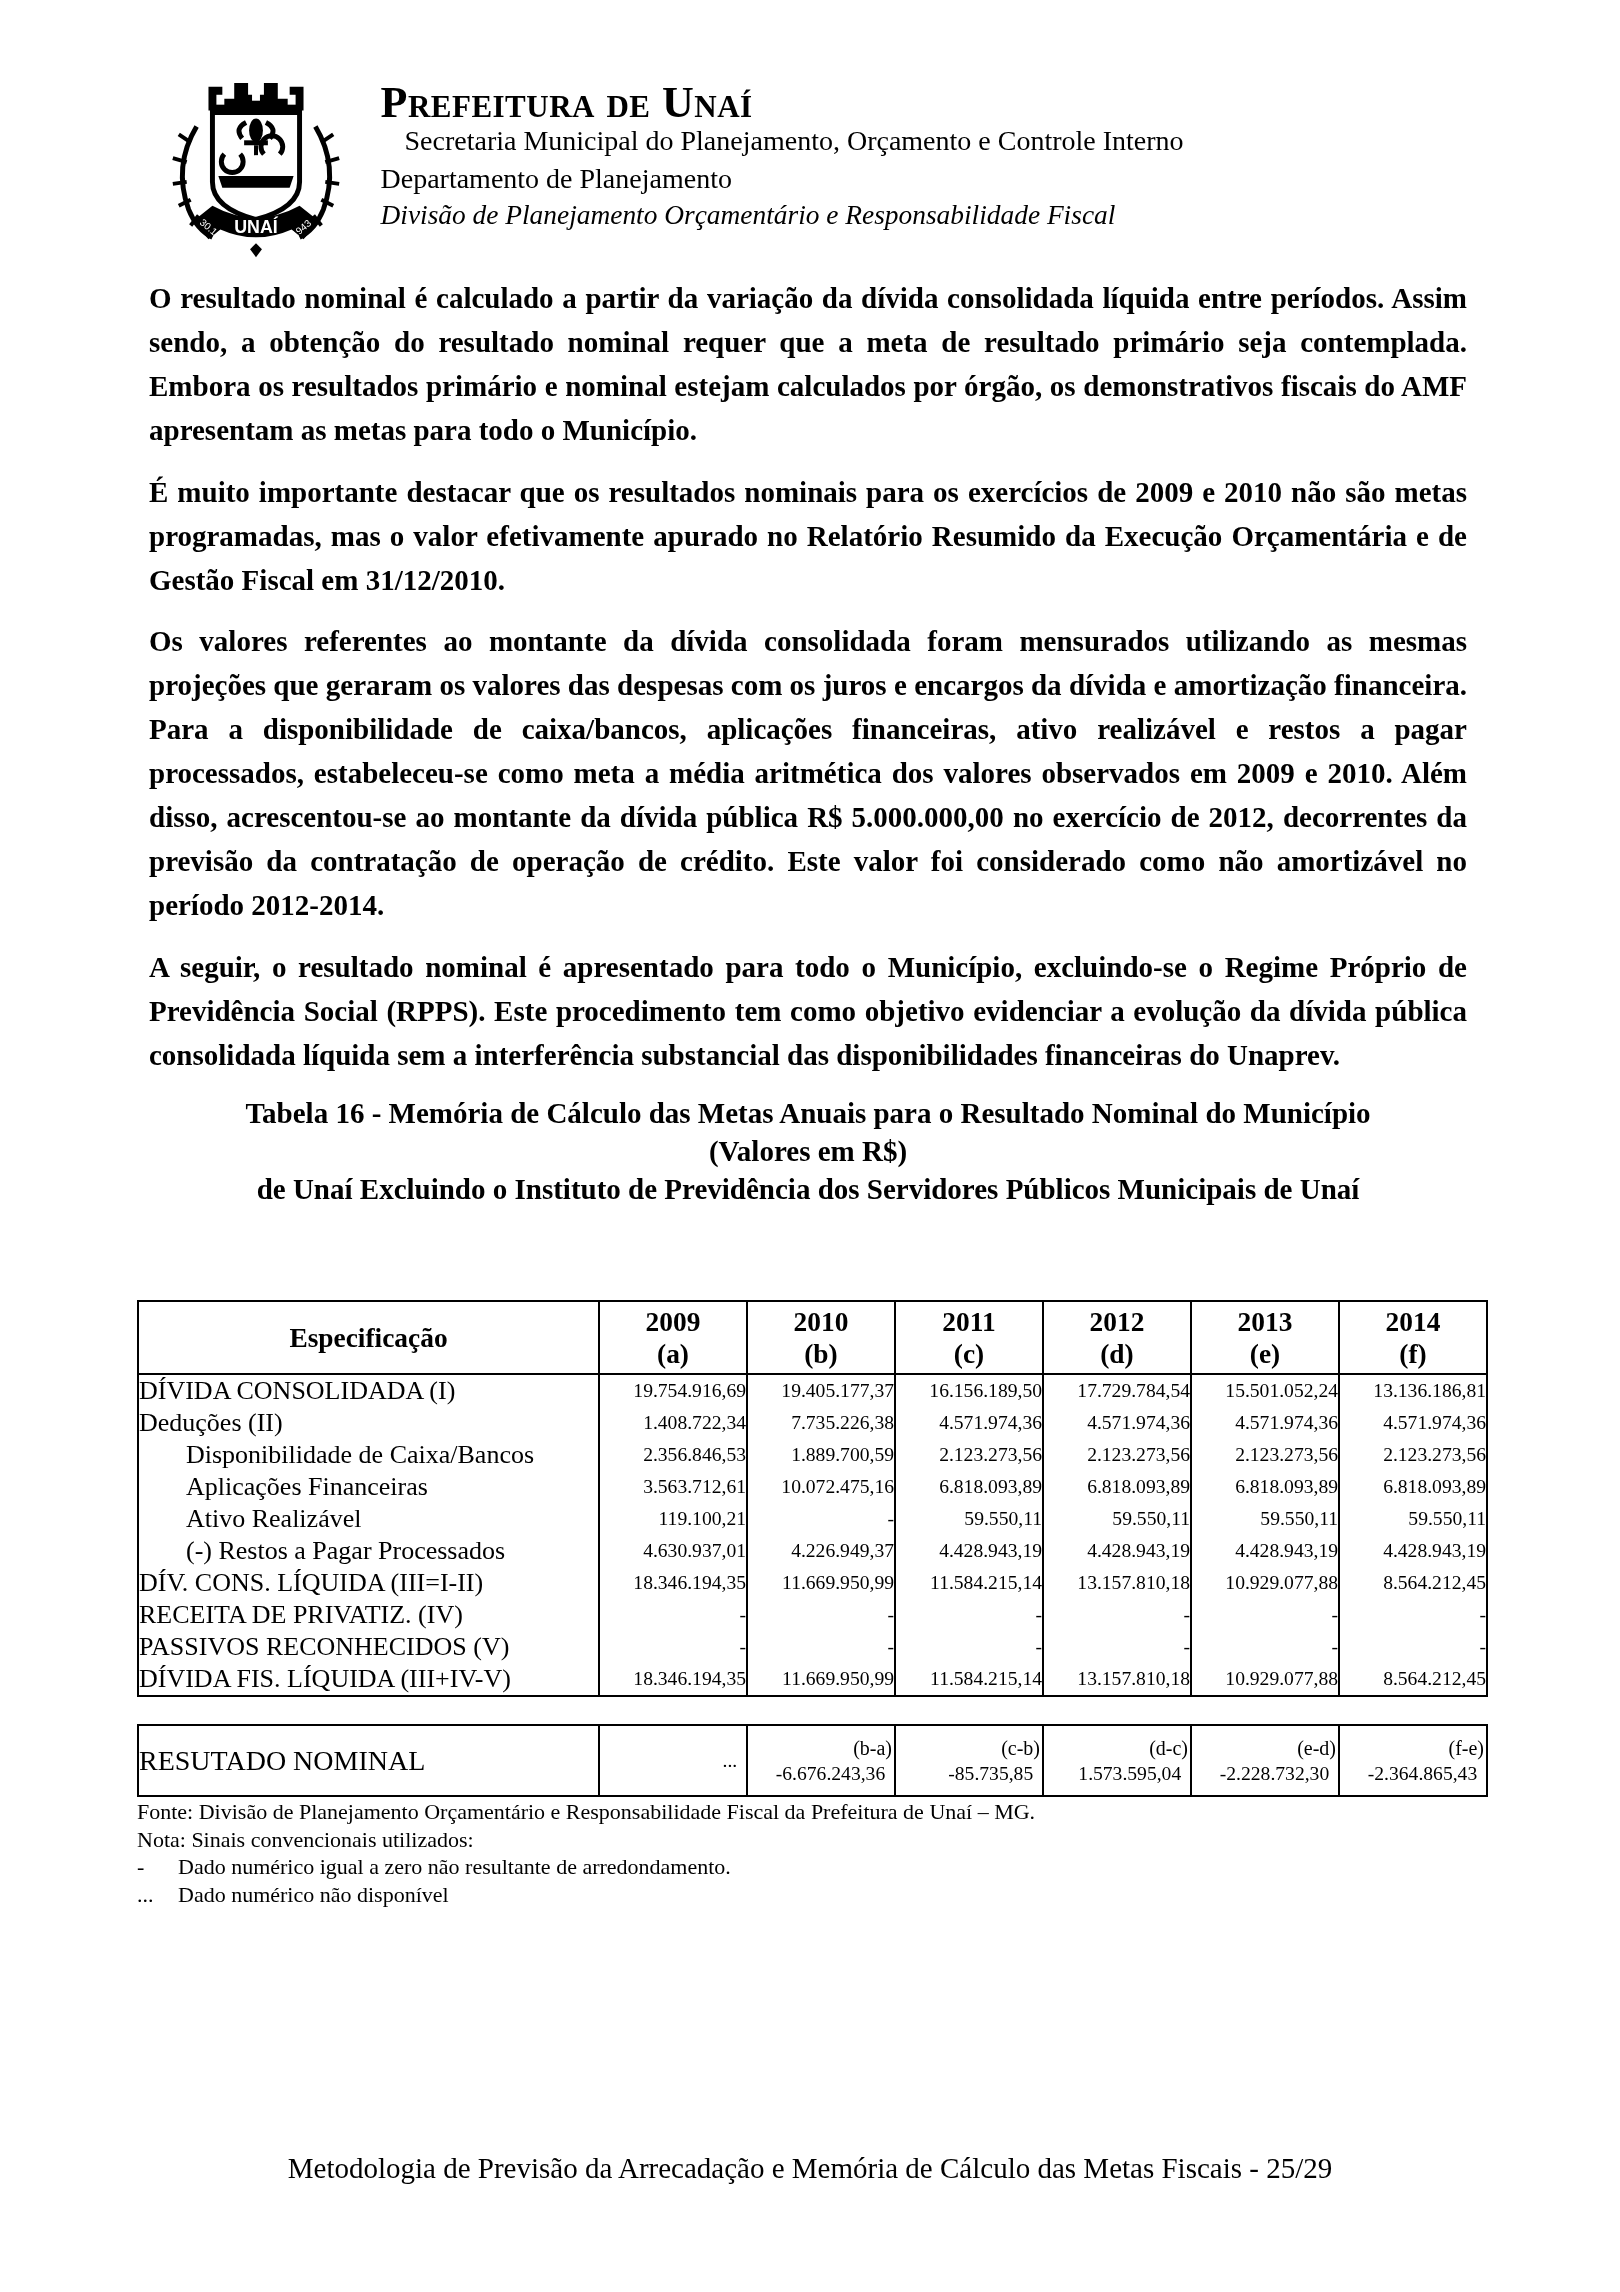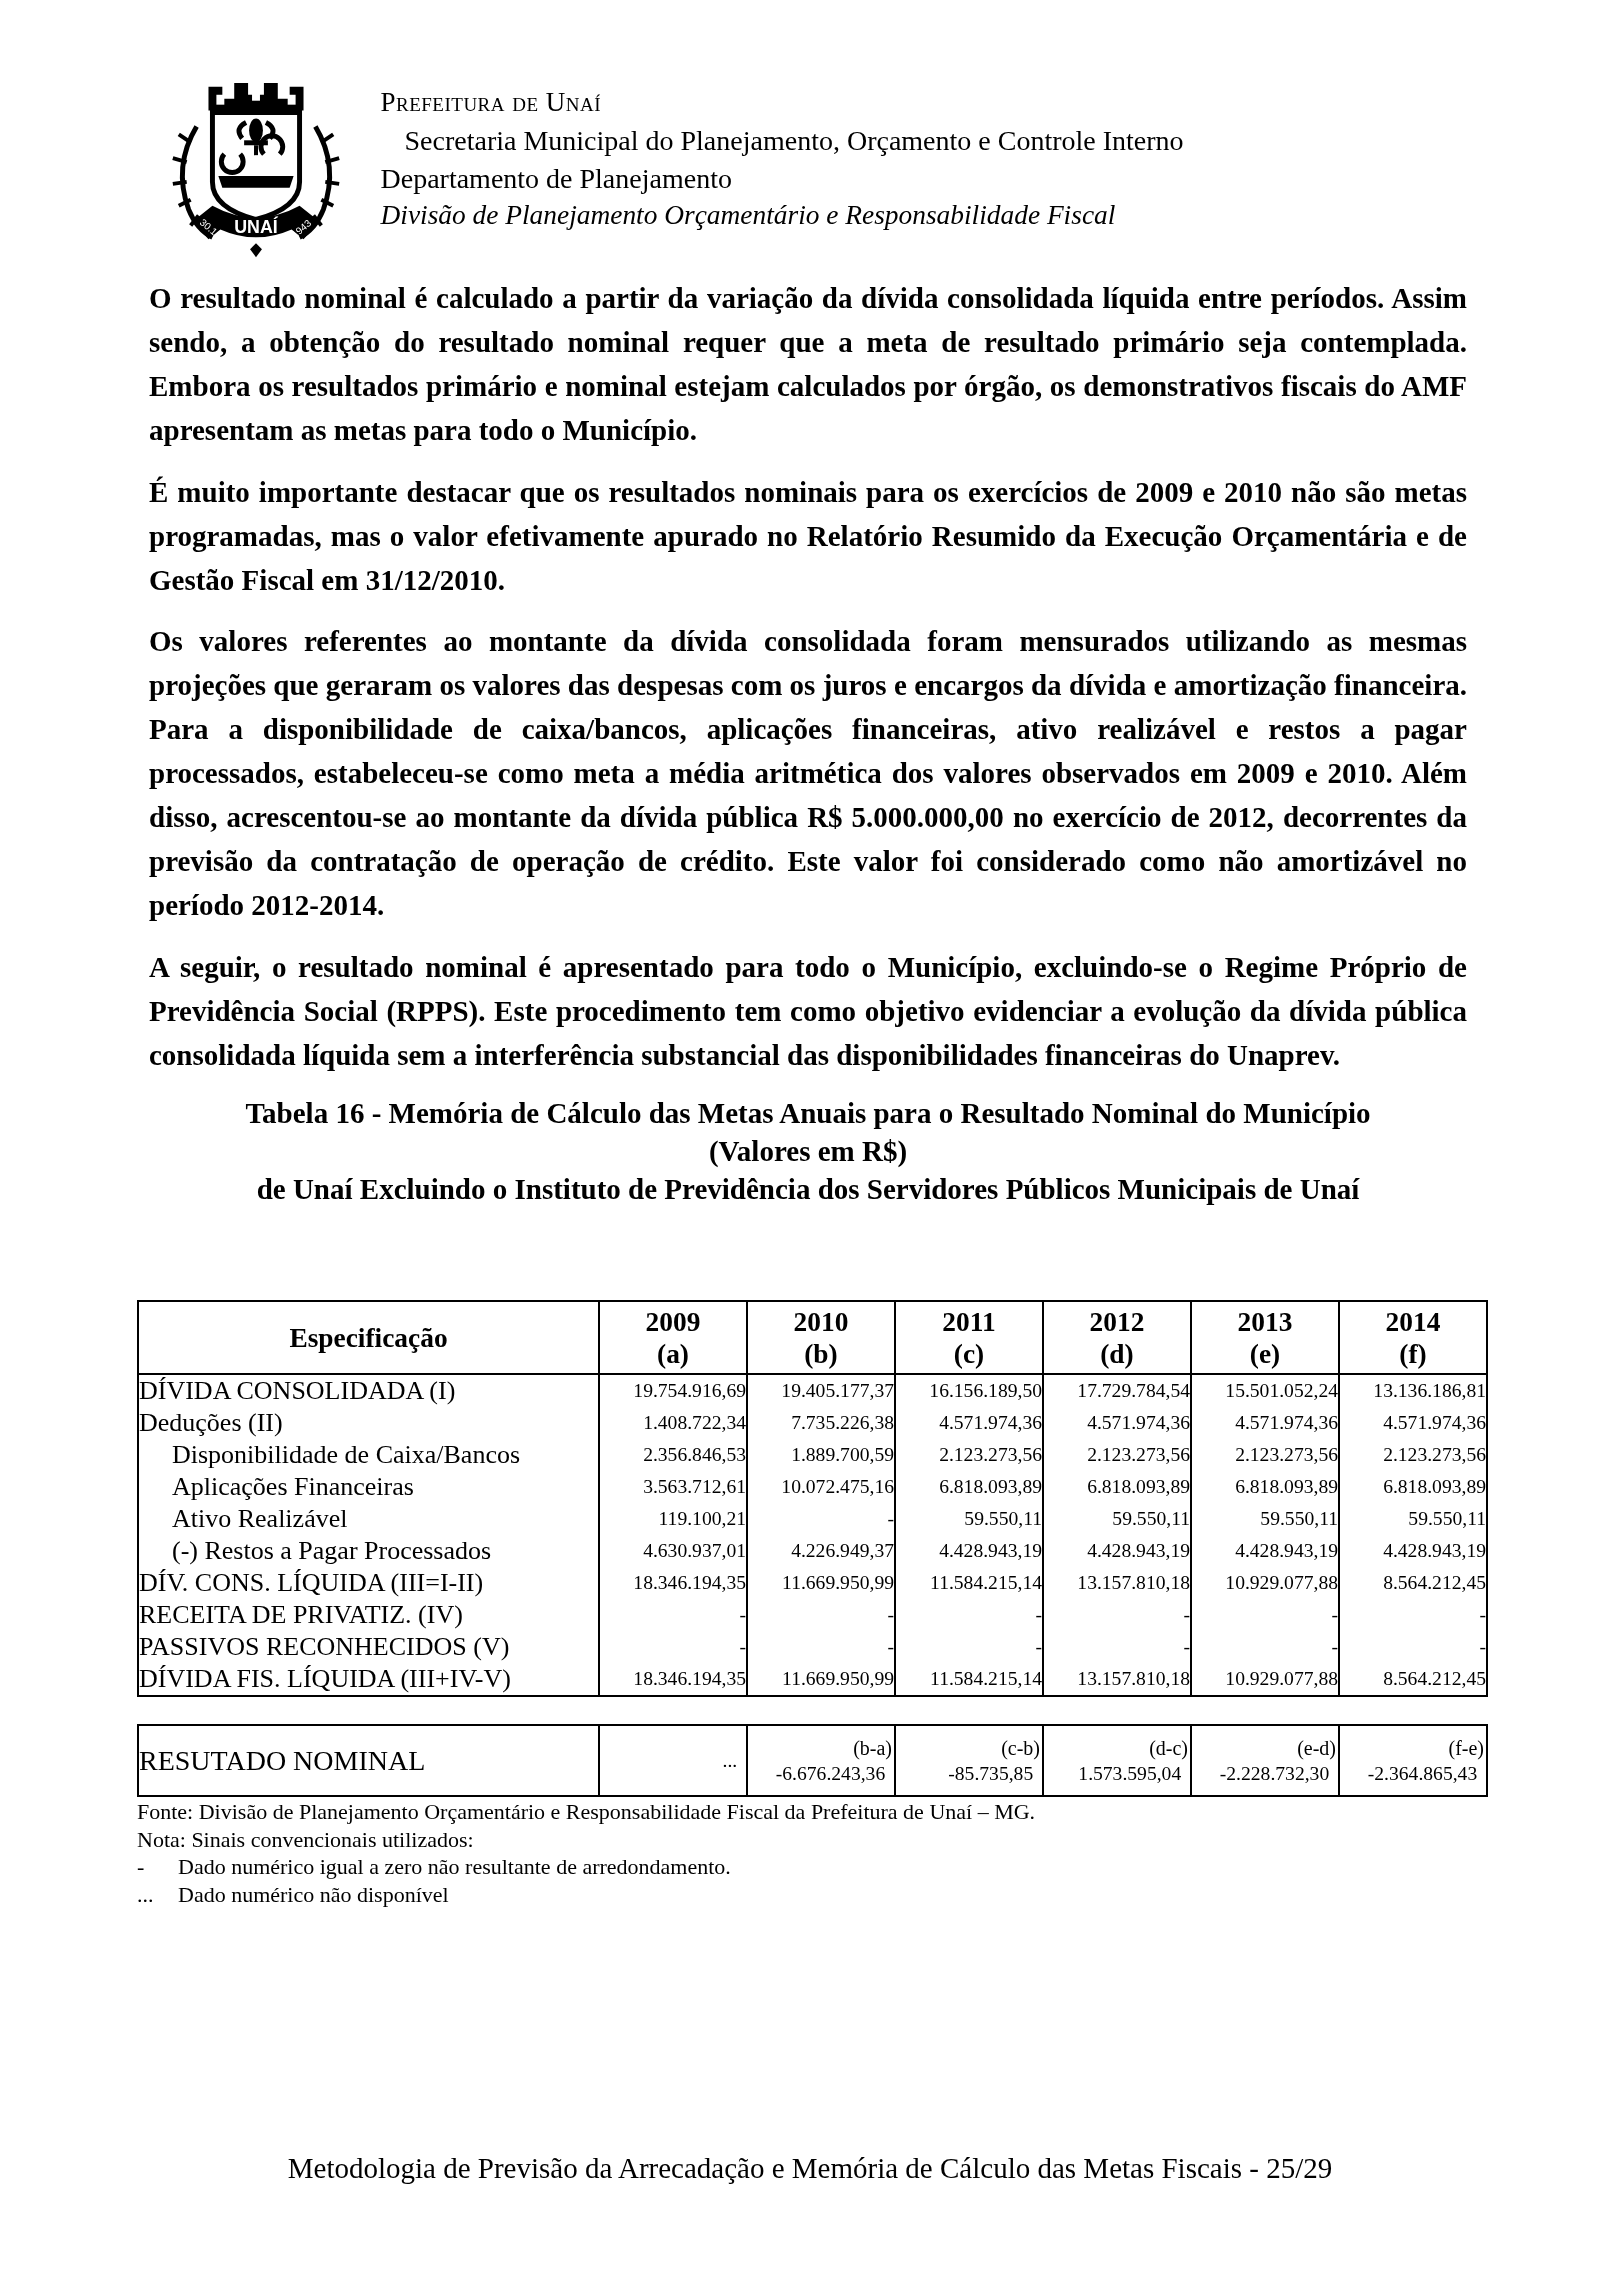--- a/index.html
+++ b/index.html
@@ -9,21 +9,21 @@
     background:#ffffff;
     margin:0 auto;
     font-family:"Liberation Serif","DejaVu Serif",serif;
     color:#000;
     overflow:hidden;
   }
   
   .hdr{position:absolute;top:67px;left:157px;display:flex;align-items:flex-start;}
   .hdr .crest{width:198px;height:208px;flex:0 0 auto;}
   .hdr .htxt{margin-left:25.5px;padding-top:15.7px;}
-  .hdr .l1{font-variant:small-caps;font-weight:normal;font-size:27px;line-height:39px;letter-spacing:0.5px;}
+  .hdr .l1{font-variant:small-caps;font-weight:bold;font-size:44px;line-height:39px;letter-spacing:0.5px;}
   .hdr .l2{font-weight:normal;font-size:28px;line-height:38px;margin-left:24px;}
   .hdr .l3{font-size:28px;line-height:37px;}
   .hdr .l4{font-style:italic;font-size:27.4px;line-height:37px;}
   
   .bodytext{position:absolute;top:276px;left:149px;width:1318px;font-weight:bold;}
   .bodytext p{
     font-size:29px;line-height:44px;
     text-align:justify;margin:0 0 17.6px 0;
   }
   
@@ -36,21 +36,21 @@
   table.fiscal th,table.fiscal td{
     border-left:2px solid #000;padding:0;vertical-align:middle;
     overflow:hidden;white-space:nowrap;
   }
   table.fiscal th:first-child,table.fiscal td:first-child{border-left:none;}
   table.main{border:2px solid #000;border-top-width:2.9px;border-bottom-width:2.9px;}
   table.main thead th{border-bottom:2.9px solid #000;text-align:center;
     font-weight:bold;font-size:27.4px;line-height:32px;height:71px;}
   table.main td{height:32px;}
   td.lbl{font-size:26px;padding-left:7.8px;text-align:left;}
-  td.lbl.ind{padding-left:33px;}
+  td.lbl.ind{padding-left:47px;}
   td.num{font-size:19.6px;text-align:right;padding-right:8.8px;
     font-family:"Liberation Serif","DejaVu Serif",serif;}
   table.res{margin-top:27.4px;border:2px solid #000;border-bottom-width:2.9px;}
   table.res td{height:69px;}
   table.res td.lbl{font-size:28px;}
   table.res td.dots{font-size:19.6px;text-align:right;padding-right:8.8px;vertical-align:middle;}
   table.res .formula{font-size:20px;text-align:right;padding-right:2px;line-height:26.5px;}
   table.res .fval{font-size:19.6px;text-align:right;padding-right:8.8px;line-height:25.5px;}
   
   .notes{margin-top:1px;font-size:22px;line-height:27.4px;}

